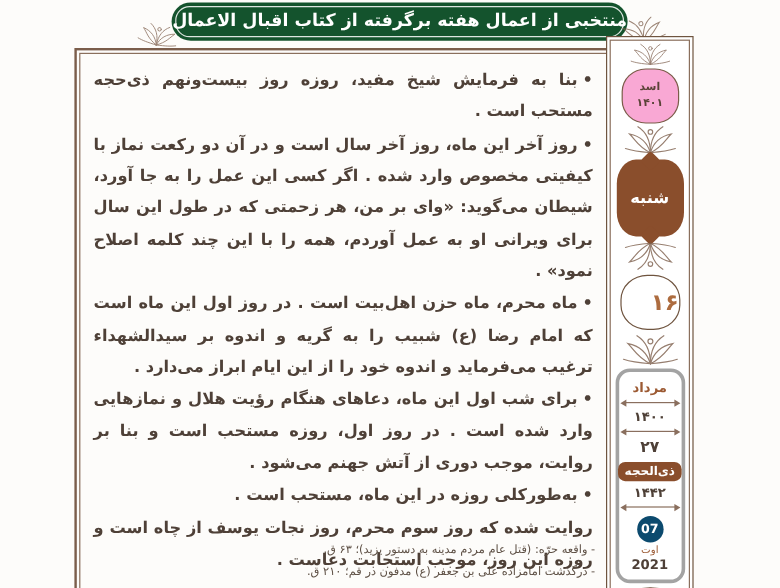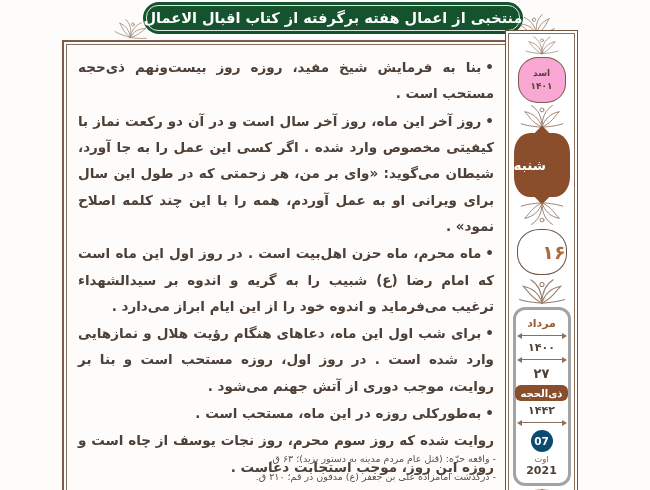--- a/index.html
+++ b/index.html
@@ -64,21 +64,21 @@
   .med-asad{
     flex:0 0 auto;width:46px;height:44px;margin-top:2px;
     border:1px solid #7b5c49;border-radius:42%;
     display:flex;flex-direction:column;align-items:center;justify-content:center;
     color:#5a4337;font-size:9px;font-weight:bold;direction:rtl;line-height:1.5;
     background:#f9a8d4;
   }
   .med-weekday{
     position:relative;flex:0 0 auto;width:56px;height:64px;margin:4px 0;
     background:#8a4e2c;border-radius:16px/20px;
-    display:flex;align-items:center;
+    display:flex;align-items:center;justify-content:center;
   }
   .med-weekday::before,.med-weekday::after{
     content:"";position:absolute;left:50%;width:12px;height:12px;background:#8a4e2c;
     transform:translateX(-50%) rotate(45deg);border-radius:3px;
   }
   .med-weekday::before{top:-5px;}
   .med-weekday::after{bottom:-5px;}
   .weekday-label{color:#fff;font-weight:bold;font-size:13.5px;direction:rtl;}
   .med-day{
     flex:0 0 auto;width:48px;height:44px;margin:2px 0;

